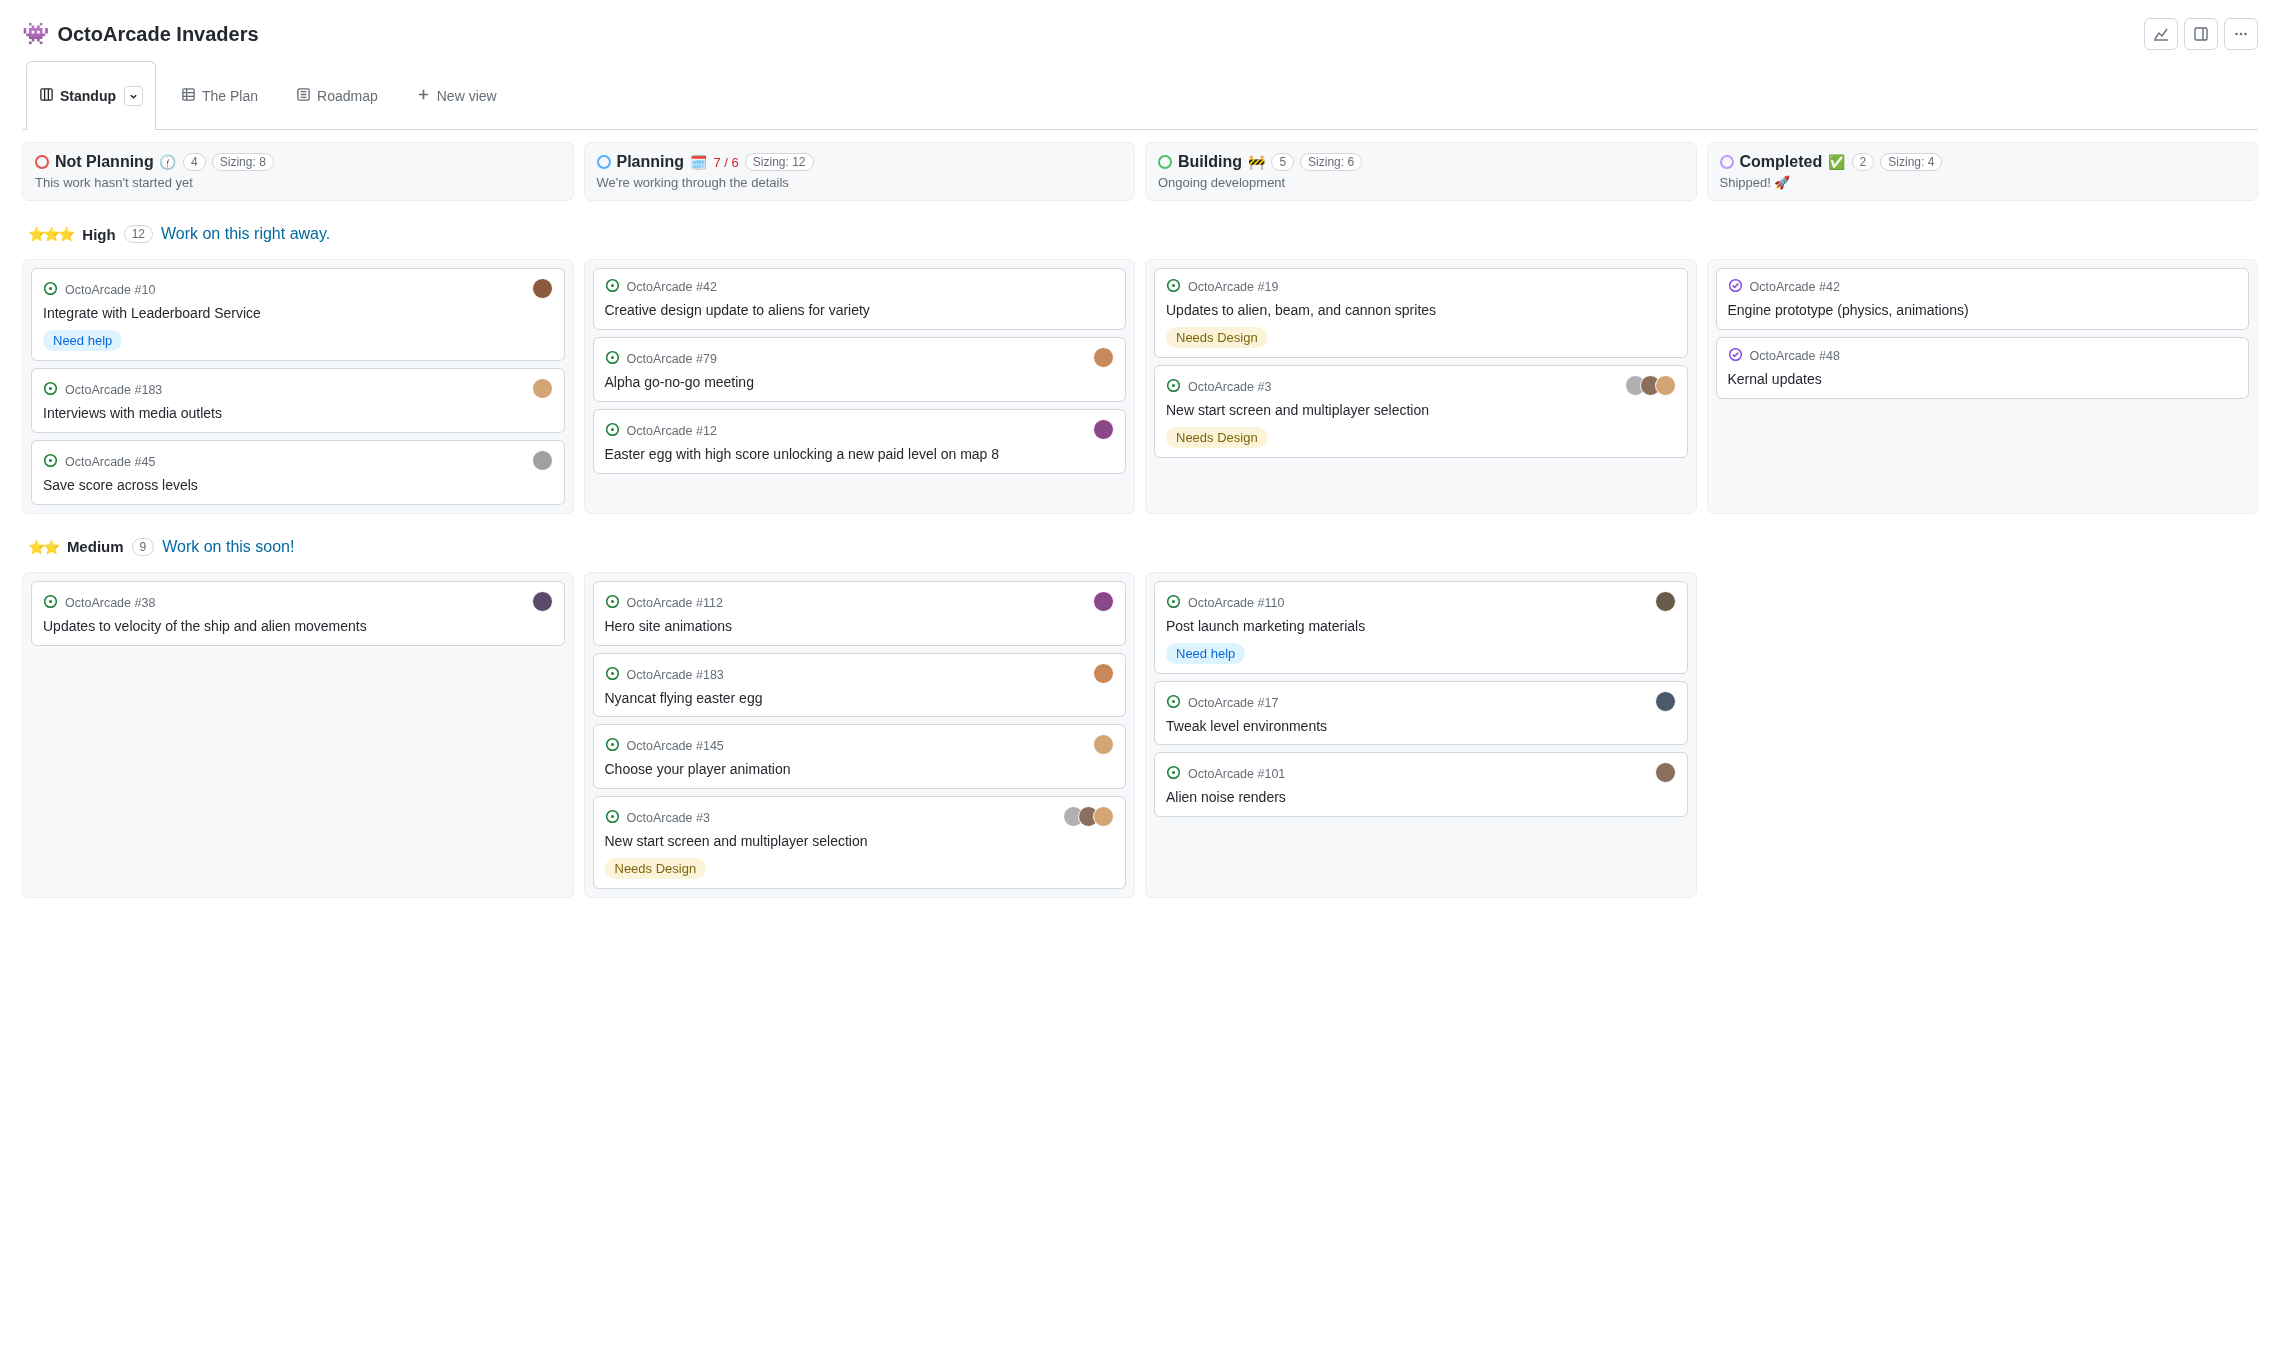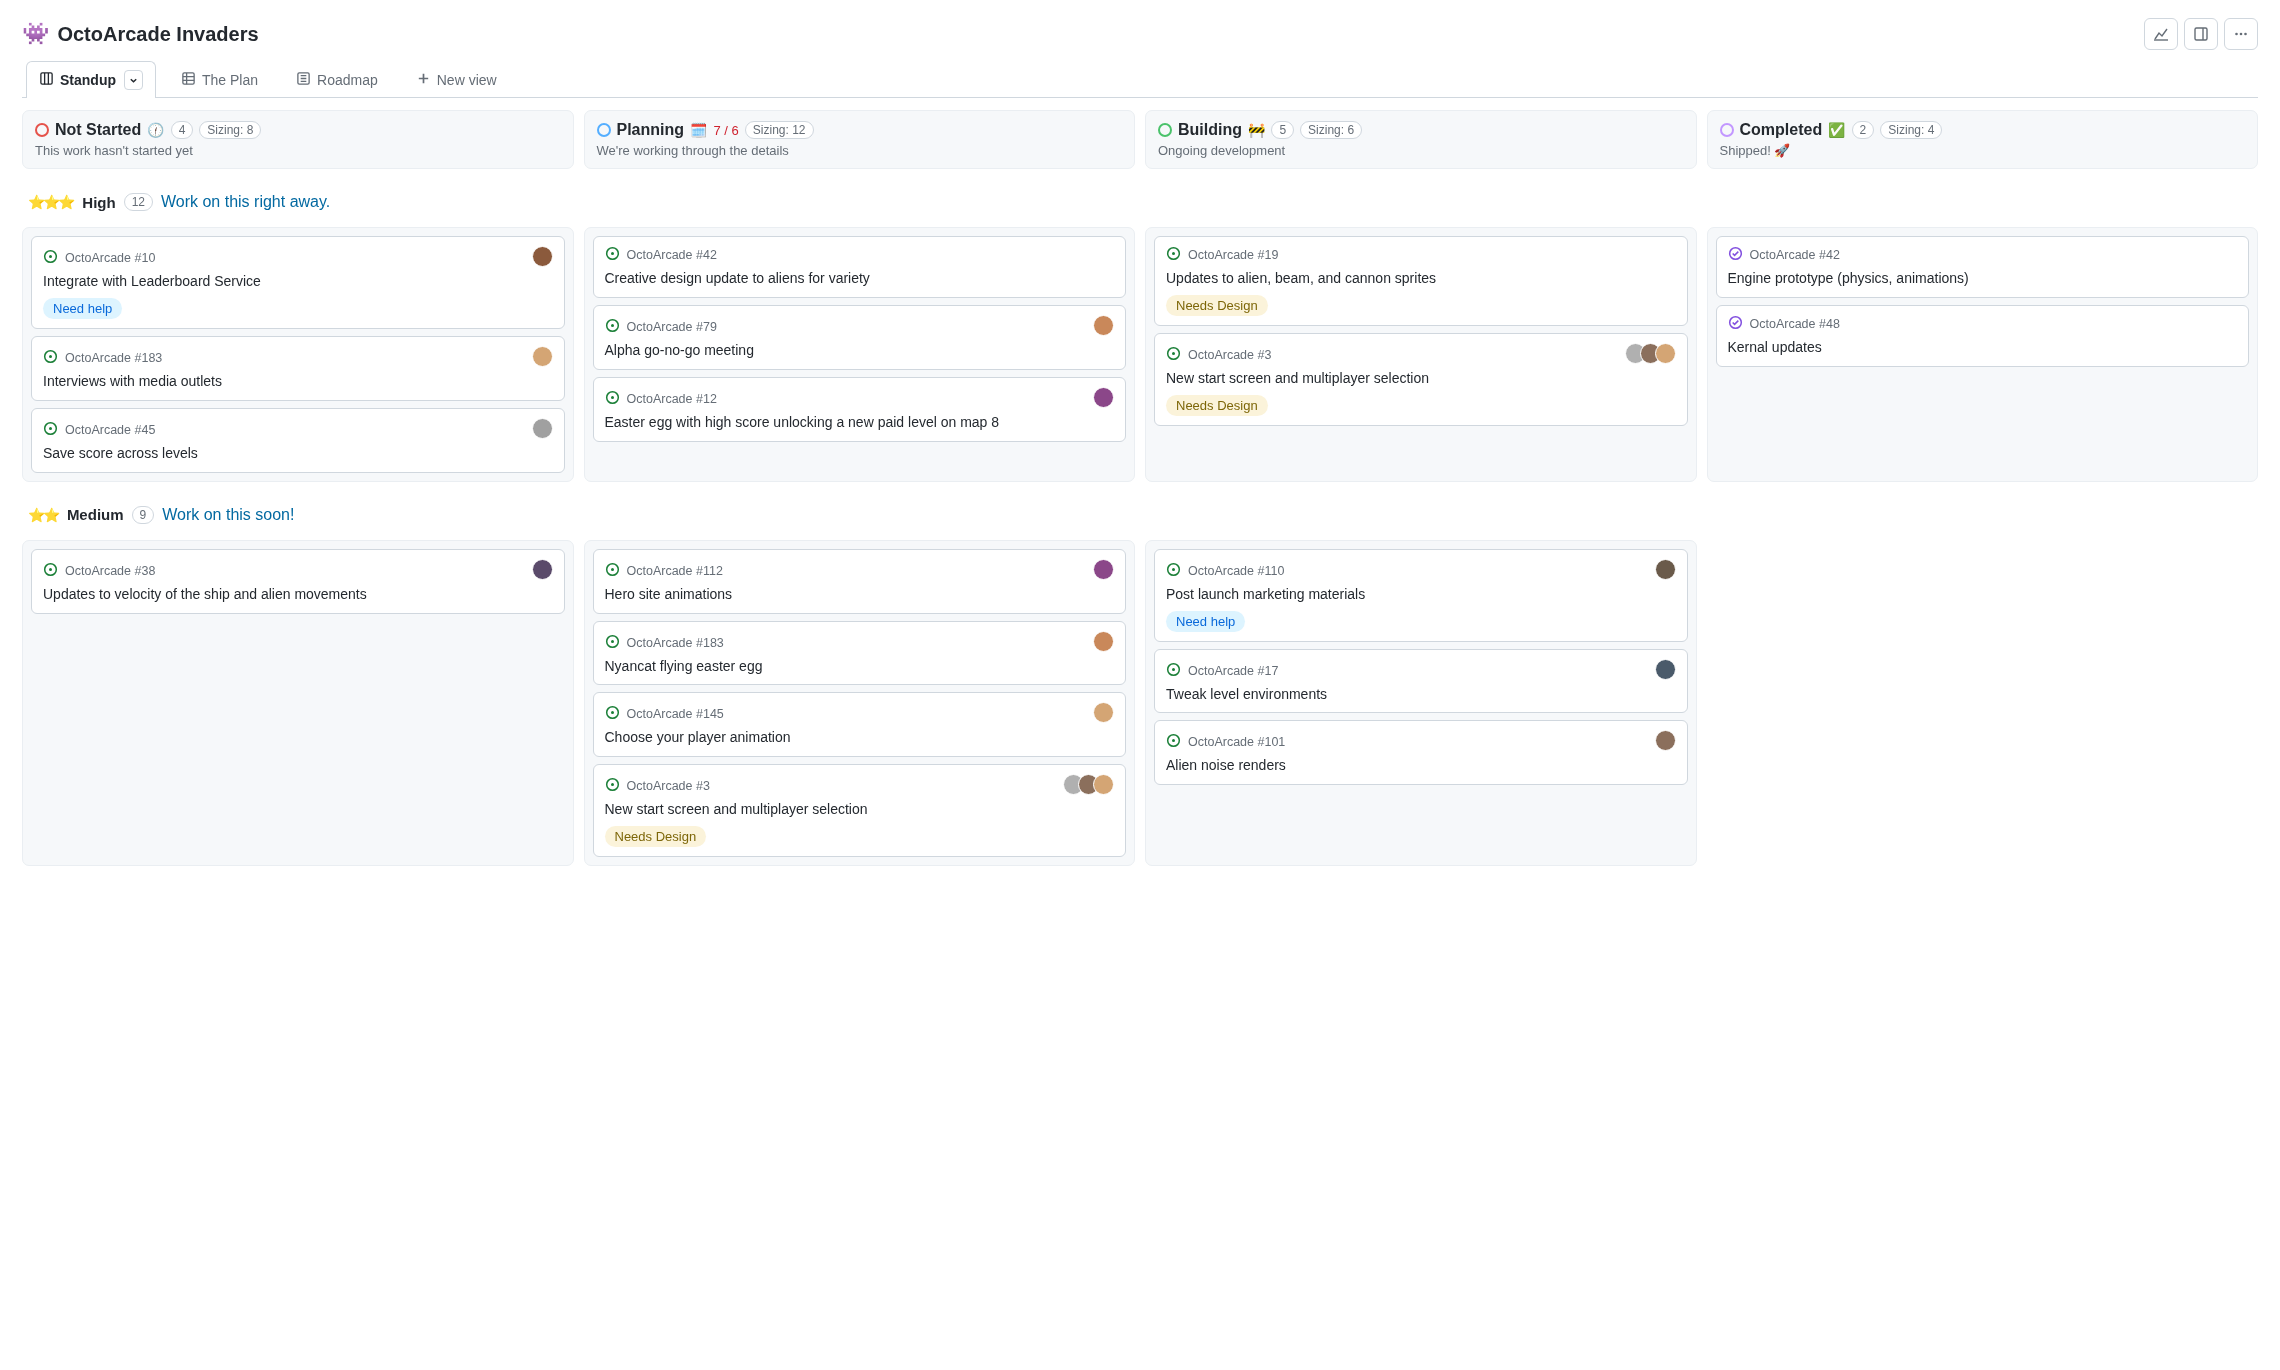--- a/index.html
+++ b/index.html
@@ -14,21 +14,21 @@
 .title-wrap { display: flex; align-items: center; gap: 8px; }
 .title { font-size: 20px; font-weight: 700; }
 .header-actions { display: flex; gap: 6px; }
 .icon-btn {
   width: 34px; height: 32px; border: 1px solid #d0d7de; border-radius: 6px;
   background: #fff; display: flex; align-items: center; justify-content: center;
   color: #656d76; cursor: pointer;
 }
 .tabs { display: flex; align-items: center; gap: 12px; border-bottom: 1px solid #d0d7de; margin-bottom: 12px; padding-left: 4px; }
 .tab {
-  display: flex; align-items: center; gap: 6px; padding: 8px 12px; color: #656d76;
+  display: flex; align-items: center; gap: 6px; padding: 24px 12px; color: #656d76;
   cursor: pointer; font-size: 14px; border: 1px solid transparent; border-bottom: none;
   border-radius: 6px 6px 0 0; position: relative; top: 1px;
 }
 .tab.active { border-color: #d0d7de; background: #fff; color: #24292f; font-weight: 600; }
 .tab .caret-box { border: 1px solid #d0d7de; border-radius: 4px; padding: 1px 4px; margin-left: 2px; }
 .tab.new { color: #656d76; }
 .board { display: grid; grid-template-columns: repeat(4, 1fr); gap: 10px; }
 .col-header {
   background: #f6f8fa; border: 1px solid #eaeef2; border-radius: 7px; padding: 10px 12px;
 }
@@ -139,21 +139,21 @@
           <path d="M8 3 V13 M3 8 H13"></path>
         </svg></span>
       <span>New view</span>
     </div>
   </div>
 
 <div class="board" id="board">
     <div class="col-header">
     <div class="col-title-row">
       <span class="status-dot" style="border-color:#e5534b"></span>
-      <span class="col-name">Not Started</span>
+      <span class="col-name">Not Planning</span>
       <span>🕧</span>
       <span class="count-pill">4</span>
         <span class="sizing-pill">Sizing: 8</span>
     </div>
     <div class="col-desc">This work hasn't started yet</div>
     </div>
     <div class="col-header">
     <div class="col-title-row">
       <span class="status-dot" style="border-color:#54aeff"></span>
       <span class="col-name">Planning</span>

